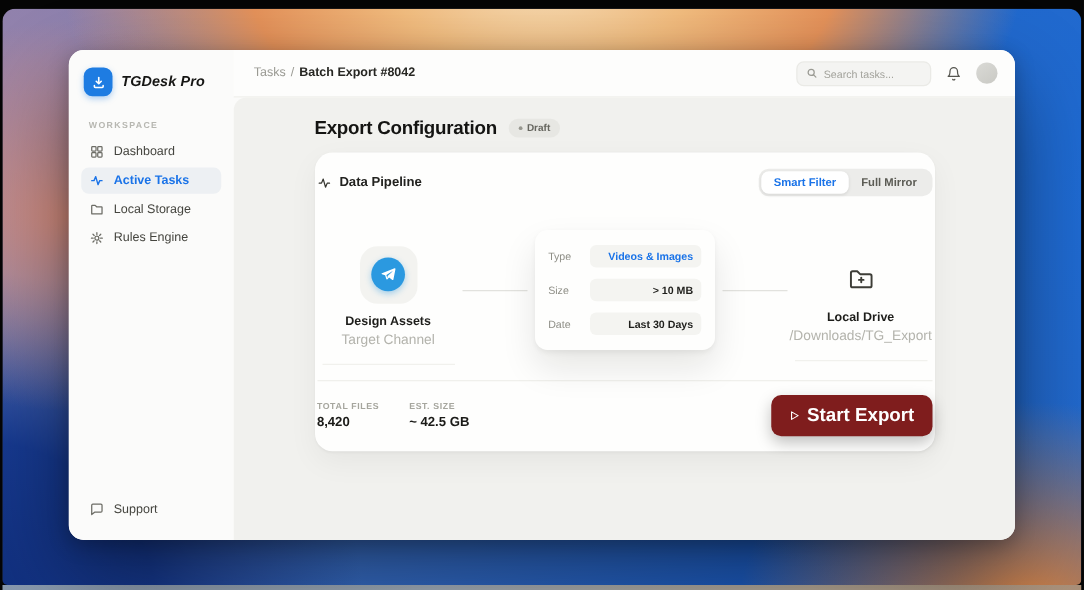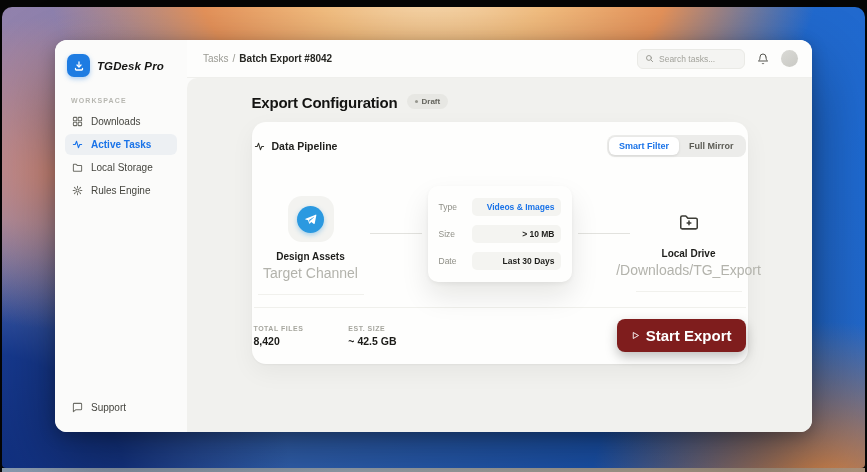--- a/index.html
+++ b/index.html
@@ -49,52 +49,52 @@
   .topbar-right { margin-left:auto; display:flex; align-items:center; gap:12px; }
   .search-box { display:flex; align-items:center; gap:5px; width:108px; height:20px; background:#f4f4f2; border:1px solid #eaeae6; border-radius:6px; padding:0 7px; }
   .search-box input { border:none; outline:none; background:transparent; font-size:8.5px; color:#55554f; width:100%; font-family:"Liberation Sans", sans-serif; }
   .search-box input::placeholder { color:#a3a39c; }
   .avatar { width:17px; height:17px; border-radius:50%; background:linear-gradient(145deg,#dadad6,#c9c9c4); }
   .bell { display:flex; color:#55554f; cursor:pointer; }
 
   
   .main { flex:1; background:#f1f1ee; border-top-left-radius:10px; padding:16px 0 0; overflow:hidden; }
   .content { width:496px; margin:0 auto; }
-  .title-row { display:flex; align-items:flex-start; gap:9px; margin-bottom:11px; }
+  .title-row { display:flex; align-items:center; gap:9px; margin-bottom:11px; }
   .page-title { font-size:15px; font-weight:bold; color:#141412; letter-spacing:-.2px; }
   .badge { display:flex; align-items:center; gap:4px; background:#e7e7e3; border-radius:999px; padding:3px 8px; font-size:8px; color:#66665f; font-weight:bold; }
   .badge .dot { width:3px; height:3px; border-radius:50%; background:#97978f; }
 
   
   .card { background:#fefefd; border-radius:14px; box-shadow:0 1px 2px rgba(20,20,10,.04), 0 8px 24px rgba(20,20,10,.05); padding:13px 2px 12px; }
   .card-header { display:flex; align-items:center; }
   .card-title { display:flex; align-items:center; gap:7px; font-size:10.5px; font-weight:bold; color:#232320; }
   .card-title .ico { color:#35352f; display:flex; }
   .segmented { margin-left:auto; background:#ececе9; background:#ececea; border-radius:8px; padding:2px; display:flex; }
   .seg-opt { font-size:9px; padding:4px 10px; border-radius:6px; color:#5c5c55; font-weight:bold; cursor:pointer; }
   .seg-opt.active { background:#ffffff; color:#1a73e8; box-shadow:0 1px 3px rgba(0,0,0,.10); }
 
   .flow { display:flex; align-items:center; margin:27px 4px 24px; }
   .node { display:flex; flex-direction:column; align-items:center; width:106px; transform:translateY(12px); flex-shrink:0; }
   .node-tile { width:46px; height:46px; border-radius:14px; background:#f3f3f0; display:flex; align-items:center; justify-content:center; margin-bottom:9px; }
   .tg-circle { width:27px; height:27px; border-radius:50%; background:#2b99e0; display:flex; align-items:center; justify-content:center; box-shadow:0 2px 5px rgba(43,153,224,.4); }
   .node-tile.plain { background:transparent; margin-bottom:3px; color:#3d3d37; }
   .node-name { font-size:10px; font-weight:bold; color:#1d1d1a; margin-bottom:3px; }
-  .node-sub { font-size:14px; color:#b3b3ac; }
+  .node-sub { font-size:11px; color:#b3b3ac; }
   .node-rule { width:100%; height:1px; background:#f1f1ed; margin-top:13px; }
   .connector { flex:1; height:1px; background:#e2e2de; margin:0 6px; }
 
   .filter-card { width:144px; background:#fefefd; border-radius:10px; box-shadow:0 2px 4px rgba(20,20,10,.05), 0 14px 28px rgba(20,20,10,.10); padding:12px 11px; flex-shrink:0; z-index:2; }
   .filter-row { display:flex; align-items:center; margin-bottom:9px; }
   .filter-row:last-child { margin-bottom:0; }
   .filter-label { font-size:8.5px; color:#8e8e86; width:33px; flex-shrink:0; }
   .filter-pill { flex:1; background:#f4f4f1; border-radius:5px; padding:4px 6px; font-size:8.5px; font-weight:bold; color:#1f1f1c; text-align:right; }
   .filter-pill.accent { color:#1a73e8; }
 
-  .card-footer { border-top:1px solid #f0f0ec; padding-top:11px; display:flex; align-items:center;gap:21px; }
+  .card-footer { border-top:1px solid #f0f0ec; padding-top:11px; display:flex; align-items:center; }
   .stat { margin-right:24px; }
   .stat-label { font-size:7px; letter-spacing:.5px; color:#a6a69e; font-weight:bold; margin-bottom:3px; }
   .stat-value { font-size:10.5px; font-weight:bold; color:#1b1b18; }
   .start-btn { margin-left:auto; display:flex; align-items:center; gap:6px; background:#7f1d1d; color:#fff; border:none; border-radius:8px; padding:8px 14px; font-size:15px; font-weight:bold; cursor:pointer; font-family:"Liberation Sans", sans-serif; box-shadow:0 5px 12px rgba(0,0,0,.25); }
   .start-btn .ico { display:flex; }
 </style>
 </head>
 <body>
 
 <div class="stage">
@@ -119,21 +119,21 @@
 
       <div class="nav-item">
         <span class="ico">
           <svg width="11" height="11" viewBox="0 0 24 24" fill="none" stroke="currentColor" stroke-width="2.2">
               <rect x="3" y="3" width="7.5" height="7.5" rx="1.5"></rect>
               <rect x="13.5" y="3" width="7.5" height="7.5" rx="1.5"></rect>
               <rect x="3" y="13.5" width="7.5" height="7.5" rx="1.5"></rect>
               <rect x="13.5" y="13.5" width="7.5" height="7.5" rx="1.5"></rect>
             </svg>
         </span>
-        <span>Downloads</span>
+        <span>Dashboard</span>
       </div>
 
       <div class="nav-item active">
         <span class="ico">
           <svg width="11" height="11" viewBox="0 0 24 24" fill="none" stroke="currentColor" stroke-width="2.4" stroke-linecap="round" stroke-linejoin="round">
               <polyline points="3 12 7 12 10 5 14 19 17 12 21 12"></polyline>
             </svg>
         </span>
         <span>Active Tasks</span>
       </div>

